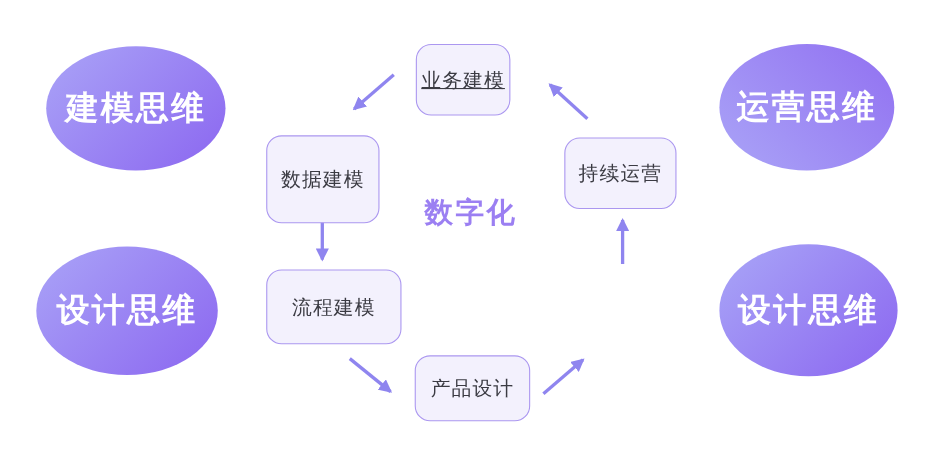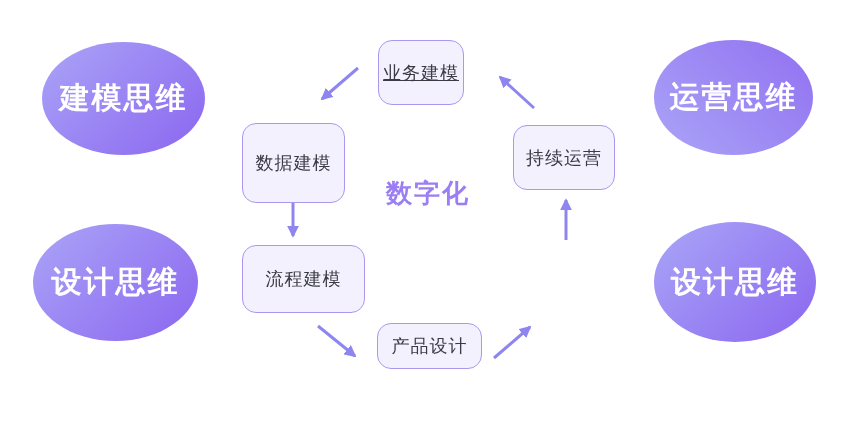--- a/index.html
+++ b/index.html
@@ -29,21 +29,21 @@
     border:1.5px solid #ab97f0; border-radius:14px;
     display:flex; align-items:center; justify-content:center;
     font-size:18px; color:#3b3b43; letter-spacing:1px;
     box-sizing:border-box;
   }
   .node-business   { left:378px; top:40px;  width:86px; height:65px;text-decoration:underline; }
   .node-data       { left:242px; top:123px; width:103px; height:80px; }
   .node-continuous { left:513px; top:125px; width:102px; height:65px; }
   .node-process    { left:242px; top:245px; width:123px; height:68px; }
   .node-hands      { left:510px; top:247px; width:105px; height:68px; }
-  .node-product    { left:377px; top:323px; width:105px; height:46px; }
+  .node-product    { left:377px; top:323px; width:105px; height:60px; }
 
   
   .center-title {
     position:absolute; left:358px; top:172px; width:140px;
     text-align:center; font-size:26px; font-weight:bold;
     color:#9b7ff2; line-height:43px; letter-spacing:2px;
   }
 
   .arrow-layer { position:absolute; left:0; top:0; width:856px; height:428px; pointer-events:none; }
 </style>

